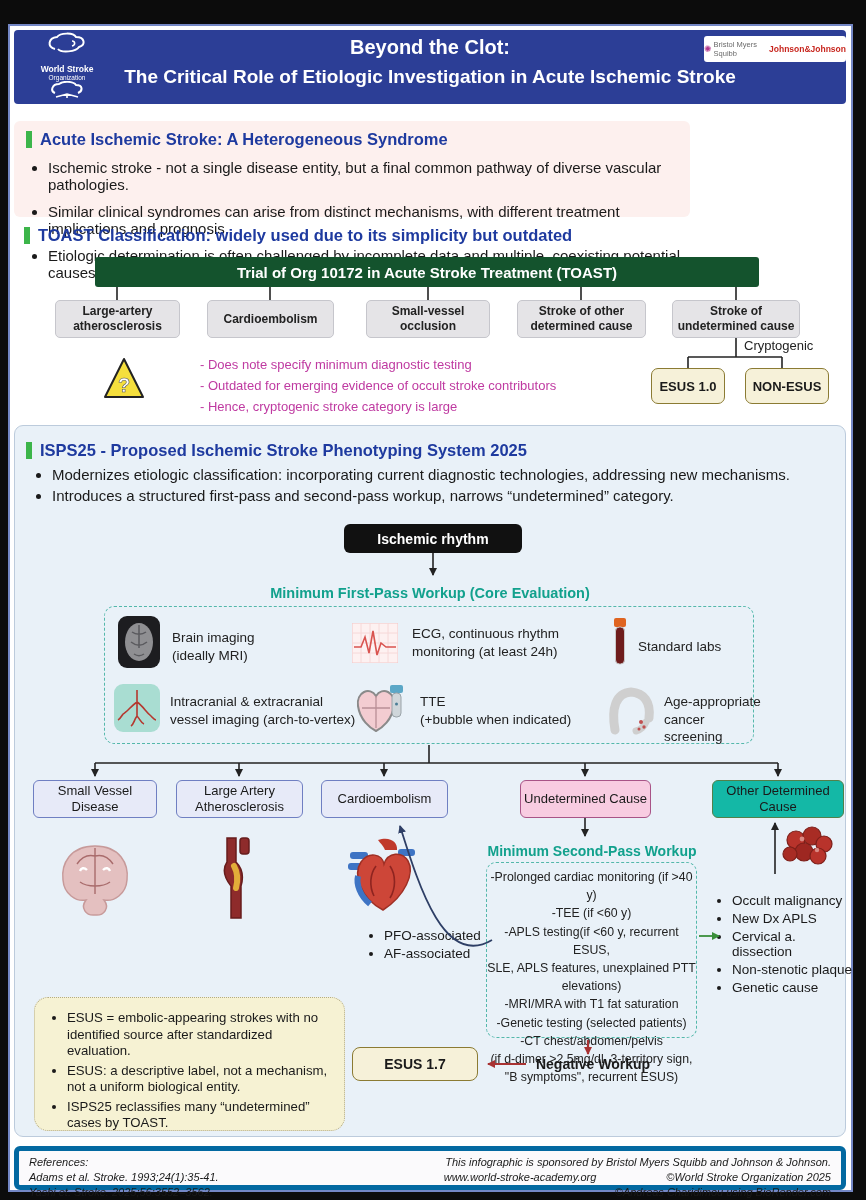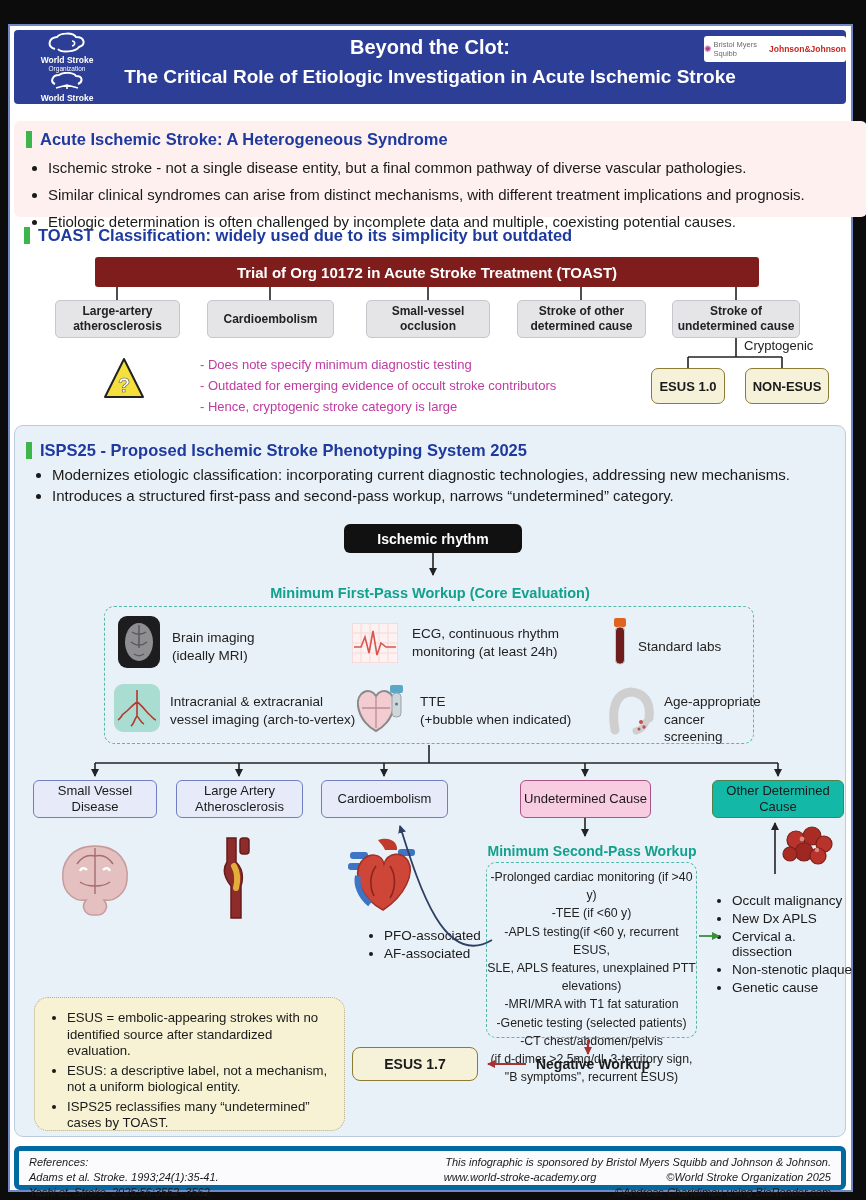--- a/index.html
+++ b/index.html
@@ -6,35 +6,35 @@
   #root{position:relative;width:866px;height:1200px;background:#0c0c0c;font-family:"Liberation Sans",sans-serif;overflow:hidden;}
   .abs{position:absolute;}
   .page{position:absolute;left:8px;top:24px;width:845px;height:1168px;background:#ffffff;border:2px solid #7487c5;box-sizing:border-box;}
   .pre{white-space:pre-line;}
   
   .header{left:14px;top:30px;width:832px;height:74px;background:#2c3e96;border-radius:4px;}
   .title1{left:14px;top:36px;width:832px;text-align:center;color:#fff;font-weight:bold;font-size:20px;}
   .title2{left:14px;top:66px;width:832px;text-align:center;color:#fff;font-weight:bold;font-size:19px;}
   .logo-col{left:16px;top:32px;width:102px;height:70px;display:flex;flex-direction:column;align-items:center;justify-content:space-between;color:#fff;text-align:center;}
   .logo{display:flex;flex-direction:column;align-items:center;line-height:1;}
-  .logo .l1{font-size:8.5px;font-weight:bold;margin-top:2px;}
+  .logo .l1{font-size:8.5px;font-weight:bold;margin-top:11px;}
   .logo .l2{font-size:6.5px;margin-top:1px;}
   .sponsor-box{left:704px;top:36px;width:142px;height:26px;background:#fff;border-radius:3px;display:flex;align-items:center;justify-content:center;gap:7px;}
   .bms{font-size:7.5px;color:#6b6b6b;display:flex;align-items:center;gap:2px;}
   .bms-glyph{color:#b0368c;font-size:9px;}
   .jnj{font-size:8.5px;color:#c8271f;font-weight:bold;}
   
   .sec-head{display:flex;align-items:center;gap:8px;font-weight:bold;font-size:16.5px;color:#1e3a9f;}
   .green-bar{display:inline-block;width:6px;height:17px;background:#3cb54a;flex:0 0 6px;}
   
-  .s1{left:14px;top:121px;width:853px;height:96px;background:#fdf0ee;border-radius:6px;box-sizing:border-box;padding:9px 0 0 12px;}
+  .s1{left:14px;top:121px;width:676px;height:96px;background:#fdf0ee;border-radius:6px;box-sizing:border-box;padding:9px 0 0 12px;}
   .s1 ul{margin:6px 0 0 22px;padding:0;}
   .s1 li{font-size:15px;color:#1a1a1a;margin-bottom:3px;margin-top:10px;}
   
-  .toast-bar{left:95px;top:257px;width:664px;height:30px;background:#7f1d1d;color:#fff;font-weight:bold;font-size:15px;border-radius:3px;display:flex;align-items:center;justify-content:center;}
+  .toast-bar{left:95px;top:257px;width:664px;height:30px;background:#14532d;color:#fff;font-weight:bold;font-size:15px;border-radius:3px;display:flex;align-items:center;justify-content:center;}
   .tbox{top:300px;height:38px;background:#e5e4e7;border:1px solid #c6c6cc;border-radius:5px;display:flex;align-items:center;justify-content:center;text-align:center;font-size:12px;font-weight:bold;color:#222;box-sizing:border-box;line-height:1.25;}
   .crypt{left:744px;top:338px;font-size:13px;color:#222;}
   .esus-box{top:368px;height:36px;background:#f6f1d9;border:1.6px solid #8b7b33;border-radius:7px;display:flex;align-items:center;justify-content:center;font-size:13px;font-weight:bold;color:#1a1a1a;box-sizing:border-box;}
   .warn-lines{left:200px;top:355px;width:420px;font-size:13px;color:#bf3aa1;line-height:1.6;}
   
   .s3{left:14px;top:425px;width:832px;height:712px;background:#e9f1f8;border:1px solid #bccbdc;border-radius:9px;box-sizing:border-box;}
   .s3-head{left:26px;top:441px;}
   .s3-bullets{left:30px;top:460px;width:800px;}
   .s3-bullets ul{margin:6px 0 0 22px;padding:0;}
   .s3-bullets li{font-size:15px;color:#1a1a1a;margin-bottom:4px;}

